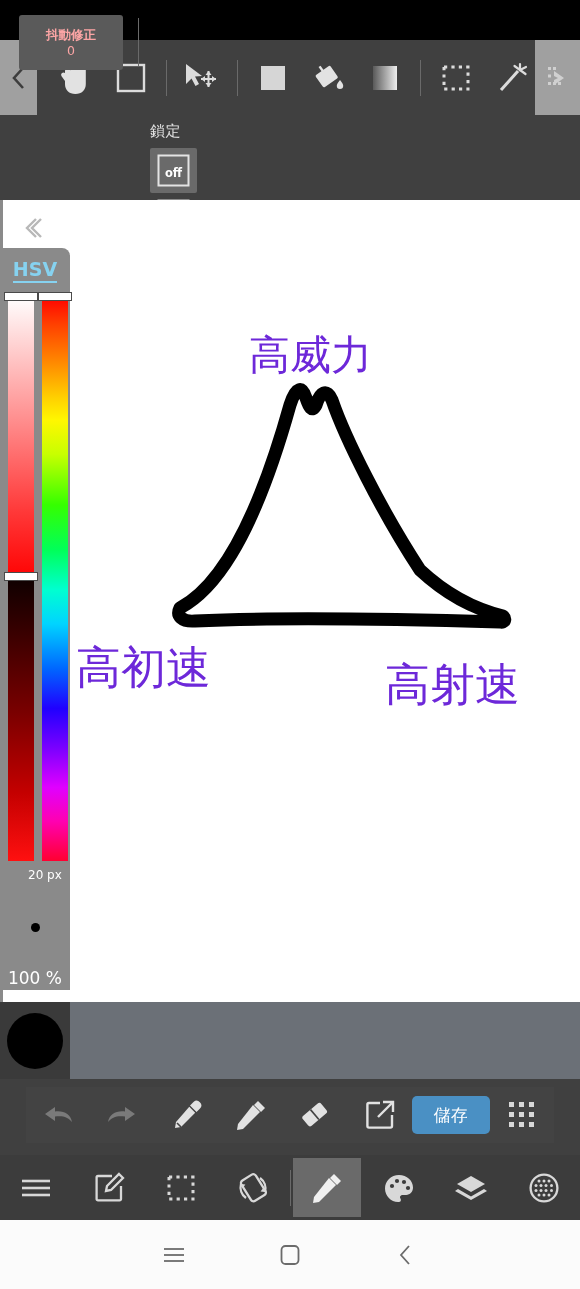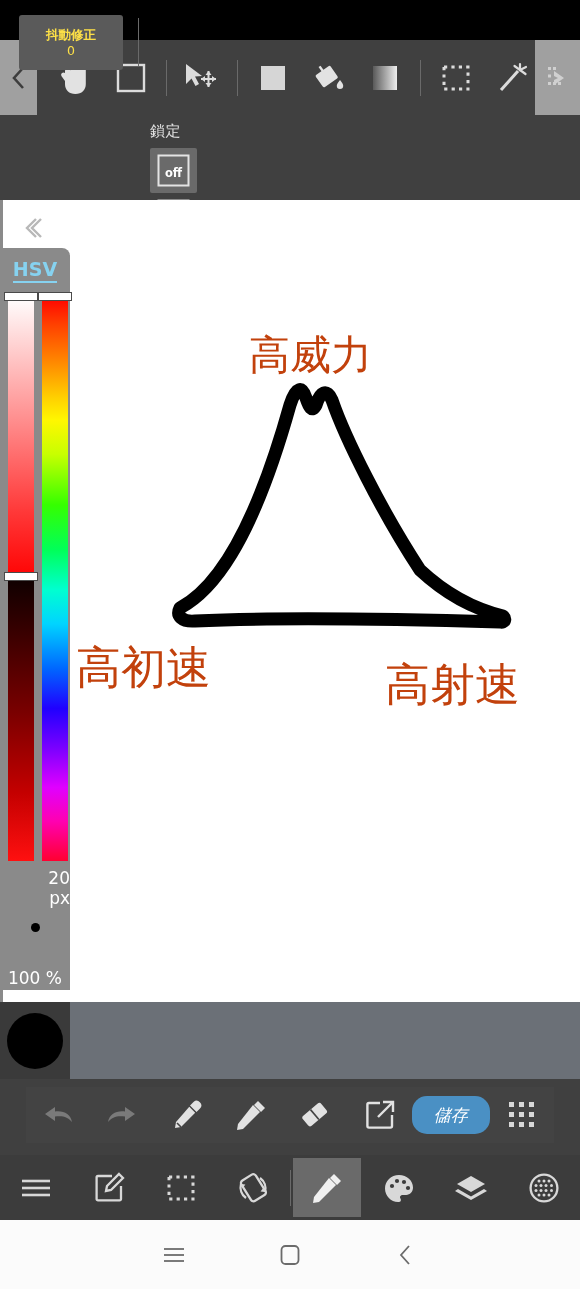--- a/index.html
+++ b/index.html
@@ -61,21 +61,21 @@
     width: 580px; height: 85px;
     background: #404040;
   }
   .stab-btn {
     position: absolute; left: 19px; top: 15px;
     width: 104px; height: 55px;
     background: #5a5a5a;
     border-radius: 3px;
     display: flex; flex-direction: column;
     align-items: center; justify-content: center;
-    color: #fde047;
+    color: #fca5a5;
   }
   .stab-label { font-size: 12.5px; line-height: 16px; font-weight: bold; }
   .stab-value { font-size: 12.5px; line-height: 16px; }
   .opt-sep {
     position: absolute; left: 138px; top: 18px;
     width: 1px; height: 48px; background: #6a6a6a;
   }
   .lock-title {
     position: absolute; left: 150px; top: 122px;
     font-size: 15px; color: #e2e2e2;
@@ -111,21 +111,21 @@
     background: #8a8a8a;
   }
   .collapse-chevron {
     position: absolute; left: 18px; top: 212px;
     width: 28px; height: 32px;
     display: flex; align-items: center; justify-content: center;
   }
   .drawing { position: absolute; left: 0; top: 0; width: 580px; height: 802px; }
   .cv-label {
     position: absolute;
-    color: #c2410c;
+    color: #6d28d9;
     font-family: Liberation Mono, monospace;
     white-space: nowrap;
   }
   .cv-label.top    { left: 249px; top: 128px;  font-size: 41px; }
   .cv-label.left   { left: 76px;  top: 438px;  font-size: 45px; }
   .cv-label.right  { left: 385px; top: 455px;  font-size: 45px; }
 
   
   .hsv-panel {
     position: absolute; left: 0; top: 248px;
@@ -155,21 +155,21 @@
       #c8ff00 28%, #35ff00 37%, #00ff5a 45%, #00ffd0 52%,
       #00d4ff 58%, #0066ff 66%, #2000ff 73%, #7a00ff 80%,
       #e000ff 87%, #ff00b0 93%, #ff0030 100%);
   }
   .thumb {
     position: absolute; left: -4px; width: 34px; height: 9px;
     background: #ffffff; border: 1px solid #4a4a4a;
   }
   .hsv-size {
     position: absolute; left: 0; top: 620px; width: 70px;
-    text-align: right; color: #ffffff; font-size: 17px; padding-left: 28px;
+    text-align: left; color: #ffffff; font-size: 12px; padding-left: 28px;
   }
   .brush-dot {
     position: absolute; left: 31px; top: 675px;
     width: 9px; height: 9px; border-radius: 50%; background: #000000;
   }
   .hsv-opacity {
     position: absolute; left: 0; top: 720px; width: 70px;
     text-align: center; color: #ffffff; font-size: 17px;
   }
   .swatch-panel {
@@ -193,23 +193,23 @@
     width: 528px; height: 56px;
     background: #434343;
     display: flex; align-items: center;
   }
   .act-btn {
     flex: 1 1 0; height: 56px;
     display: flex; align-items: center; justify-content: center;
   }
   .save-btn {
     width: 78px; height: 38px; flex: 0 0 auto;
-    background: #4a90c4; border-radius: 15px;
-    display: flex; align-items: center; justify-content: center;
-    color: #ffffff; font-size: 17px; font-style: italic;
+    background: #4a90c4; border-radius: 5px;
+    display: flex; align-items: center; justify-content: center;
+    color: #ffffff; font-size: 17px;
   }
   .act-btn.save-wrap { flex: 1 1 0; }
   .dots9 {
     width: 26px; height: 26px;
     display: grid; grid-template-columns: repeat(3, 1fr);
     grid-template-rows: repeat(3, 1fr); gap: 4px;
   }
   .dots9 i { width: 5px; height: 5px; background: #d8d8d8; display: block; }
 
   

